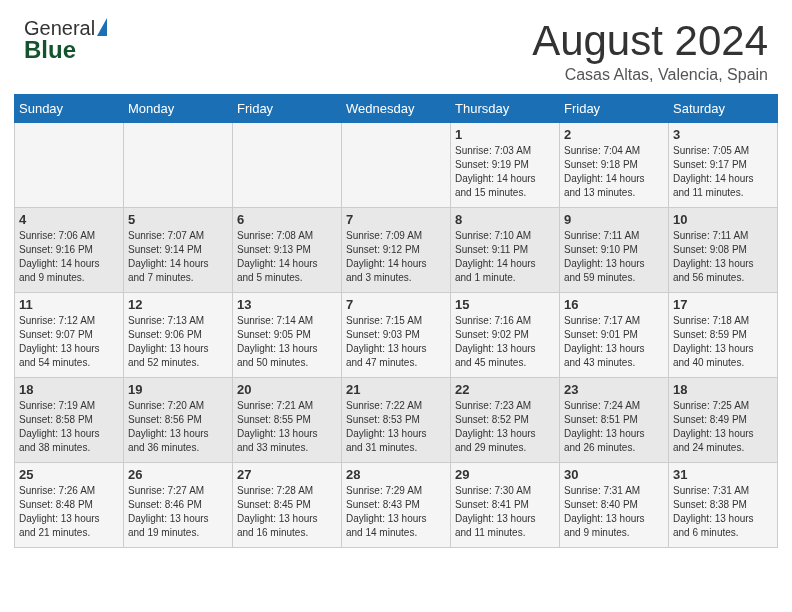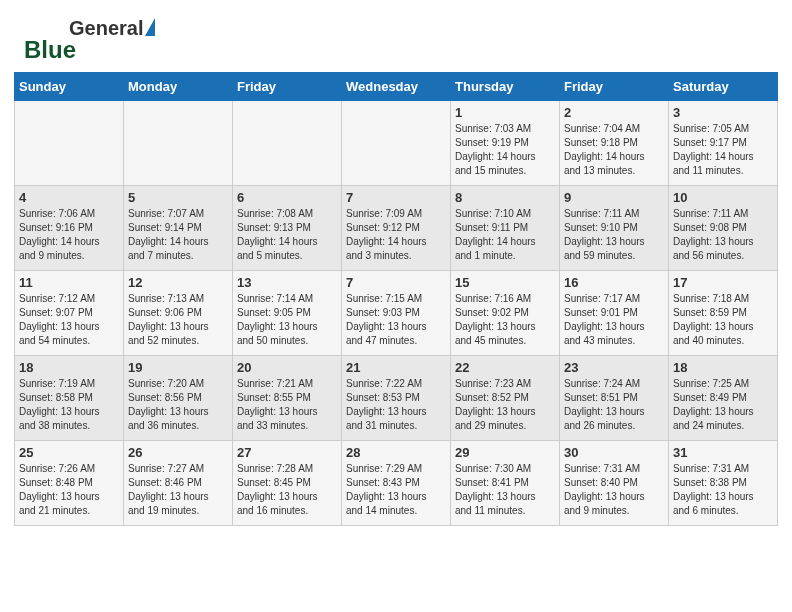--- a/index.html
+++ b/index.html
@@ -21,24 +21,23 @@
       flex-direction: column;
       align-items: flex-start;
     }
     .logo-text {
       display: flex;
       align-items: center;
       gap: 0;
     }
     .logo-general {
       font-size: 20px;
-      font-weight: bold;
+      font-weight: normal;
       color: #333;
       line-height: 1;
-      margin-left: 45px;
     }
     .logo-blue {
       font-size: 24px;
       font-weight: bold;
       color: #14532d;
       line-height: 1;
     }
     .logo-triangle {
       width: 0;
       height: 0;
@@ -66,21 +65,21 @@
       padding: 0 14px 14px 14px;
     }
     table {
       width: 100%;
       border-collapse: collapse;
     }
     thead tr th {
       background-color: #1a6fb5;
       color: #fff;
       font-size: 13px;
-      font-weight: bold;
+      font-weight: normal;
       padding: 6px 4px;
       text-align: left;
       border: 1px solid #1a6fb5;
     }
     tbody tr td {
       border: 1px solid #ccc;
       vertical-align: top;
       padding: 4px 4px;
       font-size: 10.5px;
       color: #333;
@@ -112,20 +111,24 @@
 </head>
 <body>
 
 <div class="header">
   <div class="logo">
     <div class="logo-text">
       <span class="logo-general">General</span>
       <div class="logo-triangle"></div>
     </div>
     <span class="logo-blue">Blue</span>
+  </div>
+  <div class="title-area">
+    <div class="main-title">August 2024</div>
+    <div class="subtitle">Casas Altas, Valencia, Spain</div>
   </div>
 </div>
 
 <div class="calendar-container">
   <table>
     <thead>
       <tr>
       <th>Sunday</th>
           <th>Monday</th>
           <th>Friday</th>

